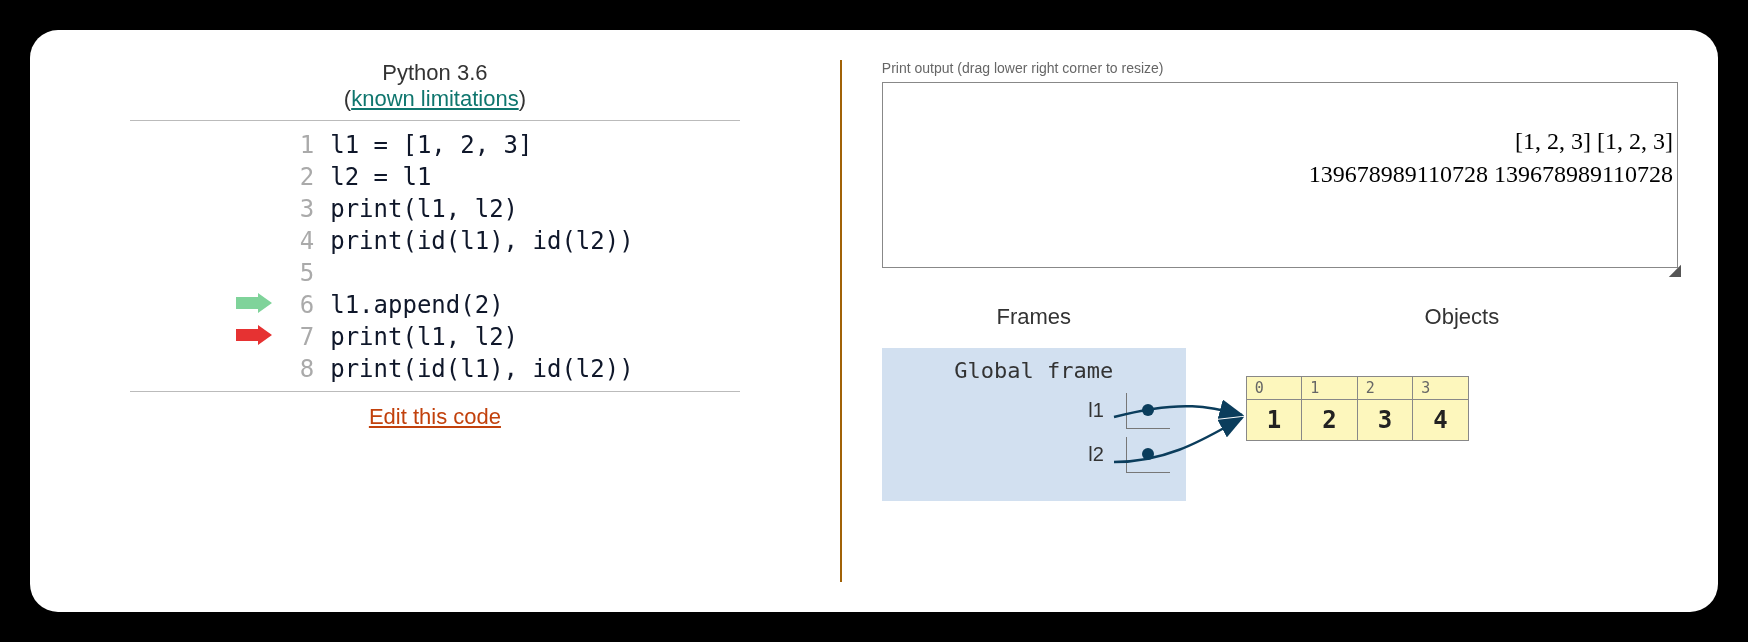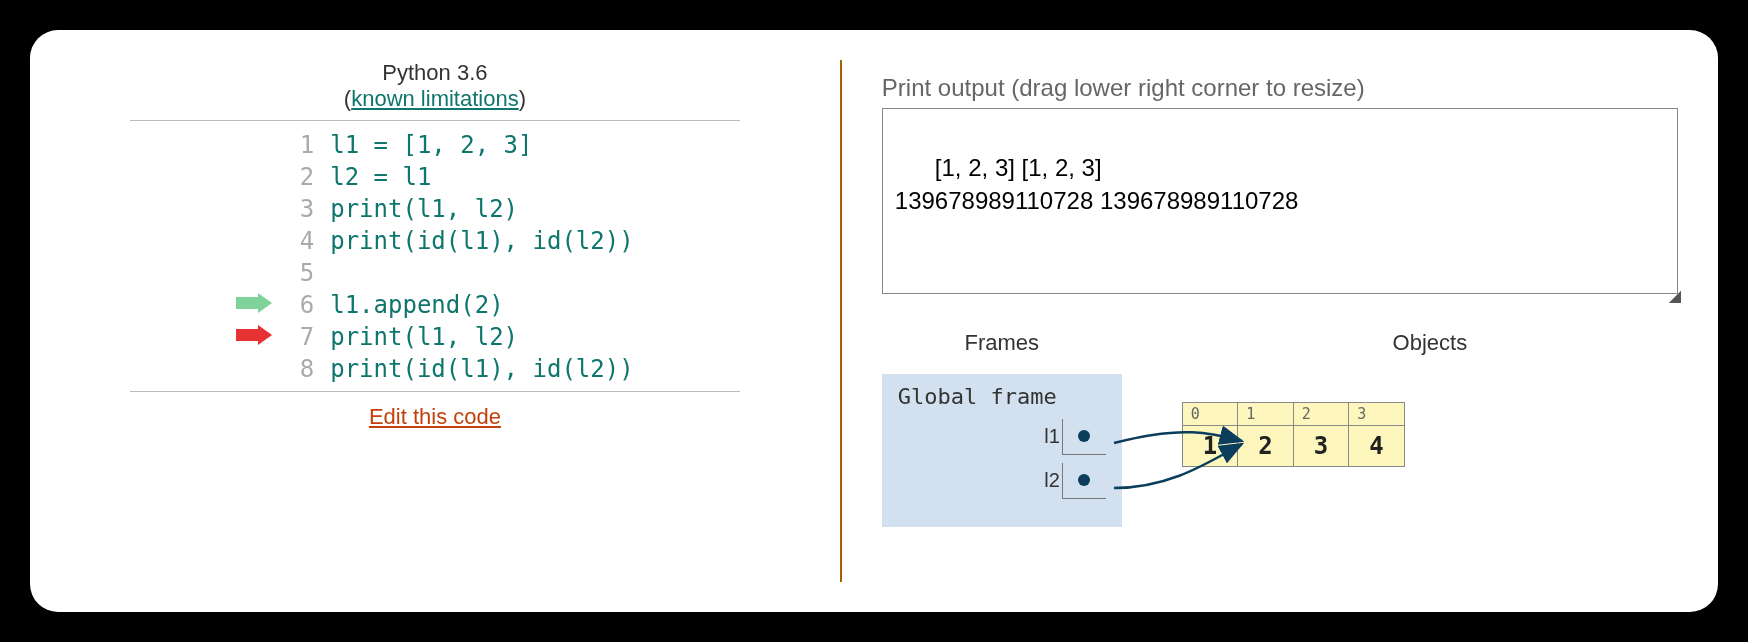--- a/index.html
+++ b/index.html
@@ -39,61 +39,62 @@
   .code-header a { color: #0f766e; text-decoration: underline; }
   .code-table {
     font-family: "Andale Mono", "Lucida Console", monospace;
     font-size: 24px;
     border-collapse: collapse;
     margin: 0 auto;
   }
   .code-table td { padding: 2px 8px; vertical-align: middle; }
   .ln { color: #aaa; text-align: right; width: 42px; }
   .arrow-cell { width: 48px; text-align: right; }
-  .code-cell { color: #0f766e; white-space: pre; }
+  .code-cell { color: #0f172a; white-space: pre; }
   .code-footer {
     text-align: center;
     border-top: 1px solid #bbb;
     margin: 6px 60px 0 60px;
     padding-top: 12px;
   }
   .code-footer a { color: #c2410c; text-decoration: underline; font-size: 22px; }
 
-  .output-label { color: #666; font-size: 24px; margin-bottom: 6px; margin-top: 14px; }
+  .output-label { color: #666; font-size: 14px; margin-bottom: 6px; }
   .output-box {
     border: 1px solid #888;
-    font-family: Liberation Sans, sans-serif;
+    font-family: Liberation Serif, serif;
     font-size: 24px;
-    padding: 8px 12px;
+    padding: 8px 4px;
     min-height: 150px;
     white-space: pre;
     line-height: 1.4;
     position: relative;
+    text-align: right;
   }
   .resize-handle {
     position: absolute;
     right: -4px; bottom: -14px;
     color: #555; font-size: 16px;
     user-select: none;
   }
 
   .viz { display: flex; margin-top: 36px; gap: 60px; position: relative; }
   .col-label { font-size: 22px; color: #333; text-align: center; margin-bottom: 18px; }
-  .frames-col { width: 240px; }
+  .frames-col { width: 304px; }
   .objects-col { flex: 1; }
 
   .global-frame {
     background: #d2e0f0;
     padding: 10px 16px 20px 16px;
     font-family: "Andale Mono", monospace;
     font-size: 22px;
     color: #333;
   }
-  .frame-title { margin-bottom: 10px; }
-  .var-row { display: flex; align-items: center; justify-content: flex-end; gap: 2px; margin: 8px 0; }
+  .frame-title { margin-bottom: 10px; text-align: center; }
+  .var-row { display: flex; align-items: center; justify-content: flex-end; gap: 22px; margin: 8px 0; }
   .var-name { font-family: Verdana, sans-serif; font-size: 20px; color: #333; }
   .var-box {
     width: 44px; height: 36px;
     border-left: 1px solid #777;
     border-bottom: 1px solid #777;
     display: flex; align-items: center; justify-content: center;
   }
   .dot { width: 12px; height: 12px; background: #0b3d5c; border-radius: 50%; }
 
   .obj-label { font-size: 17px; color: #666; margin-bottom: 2px; }

